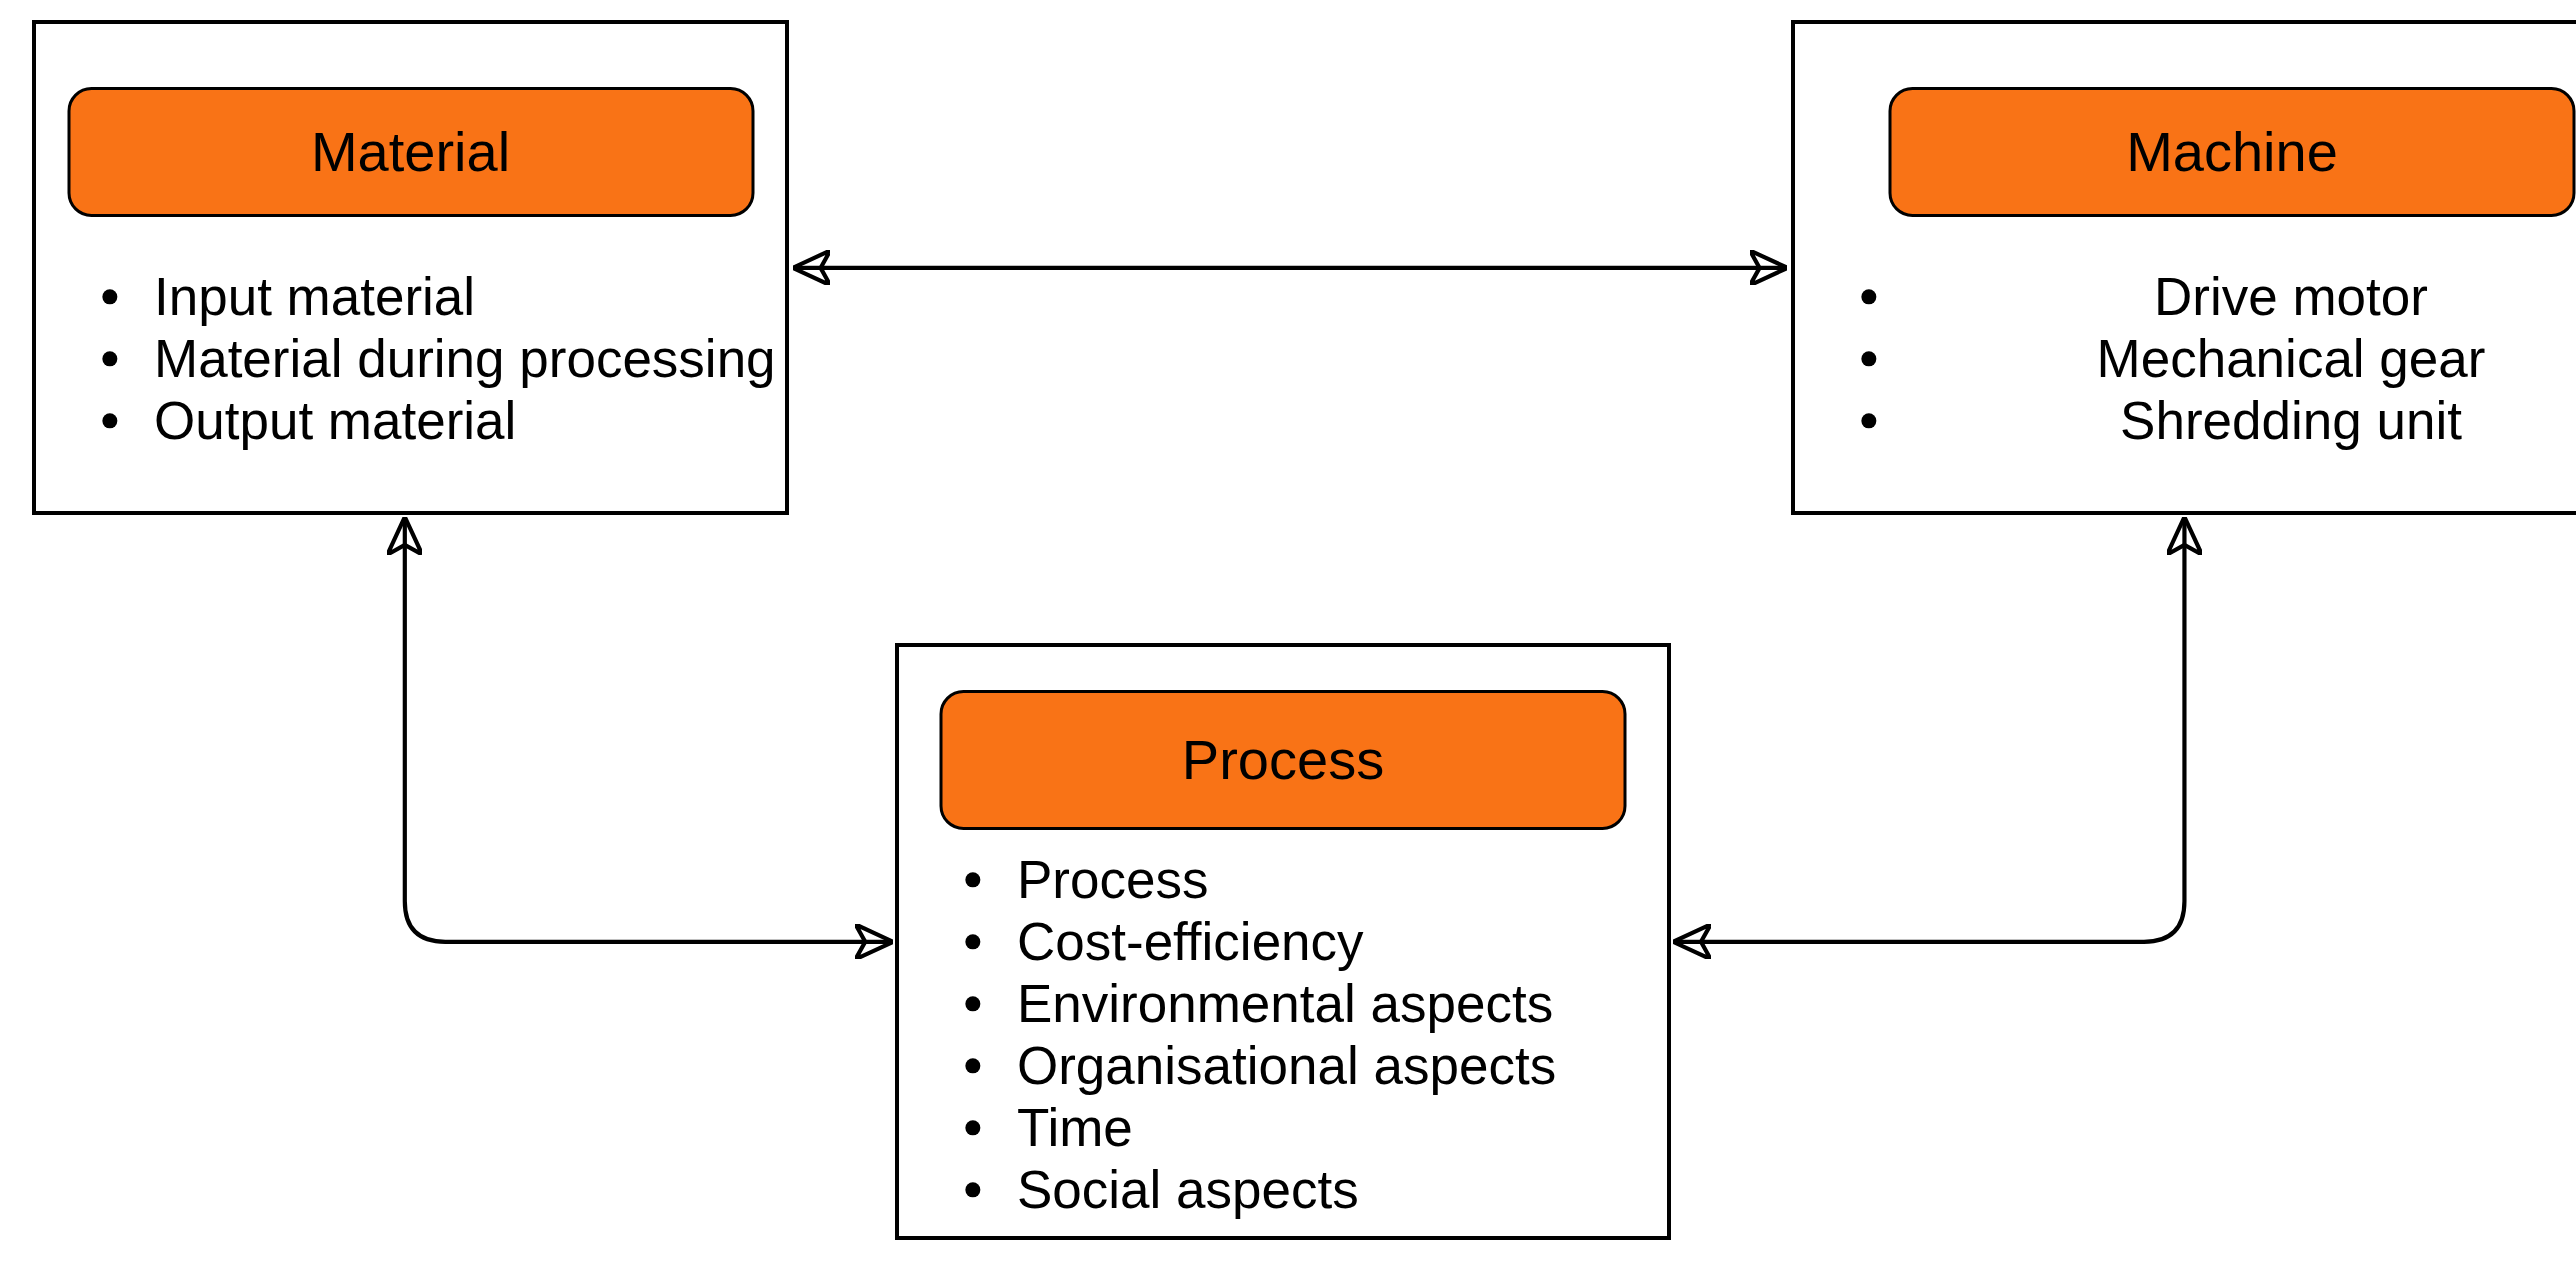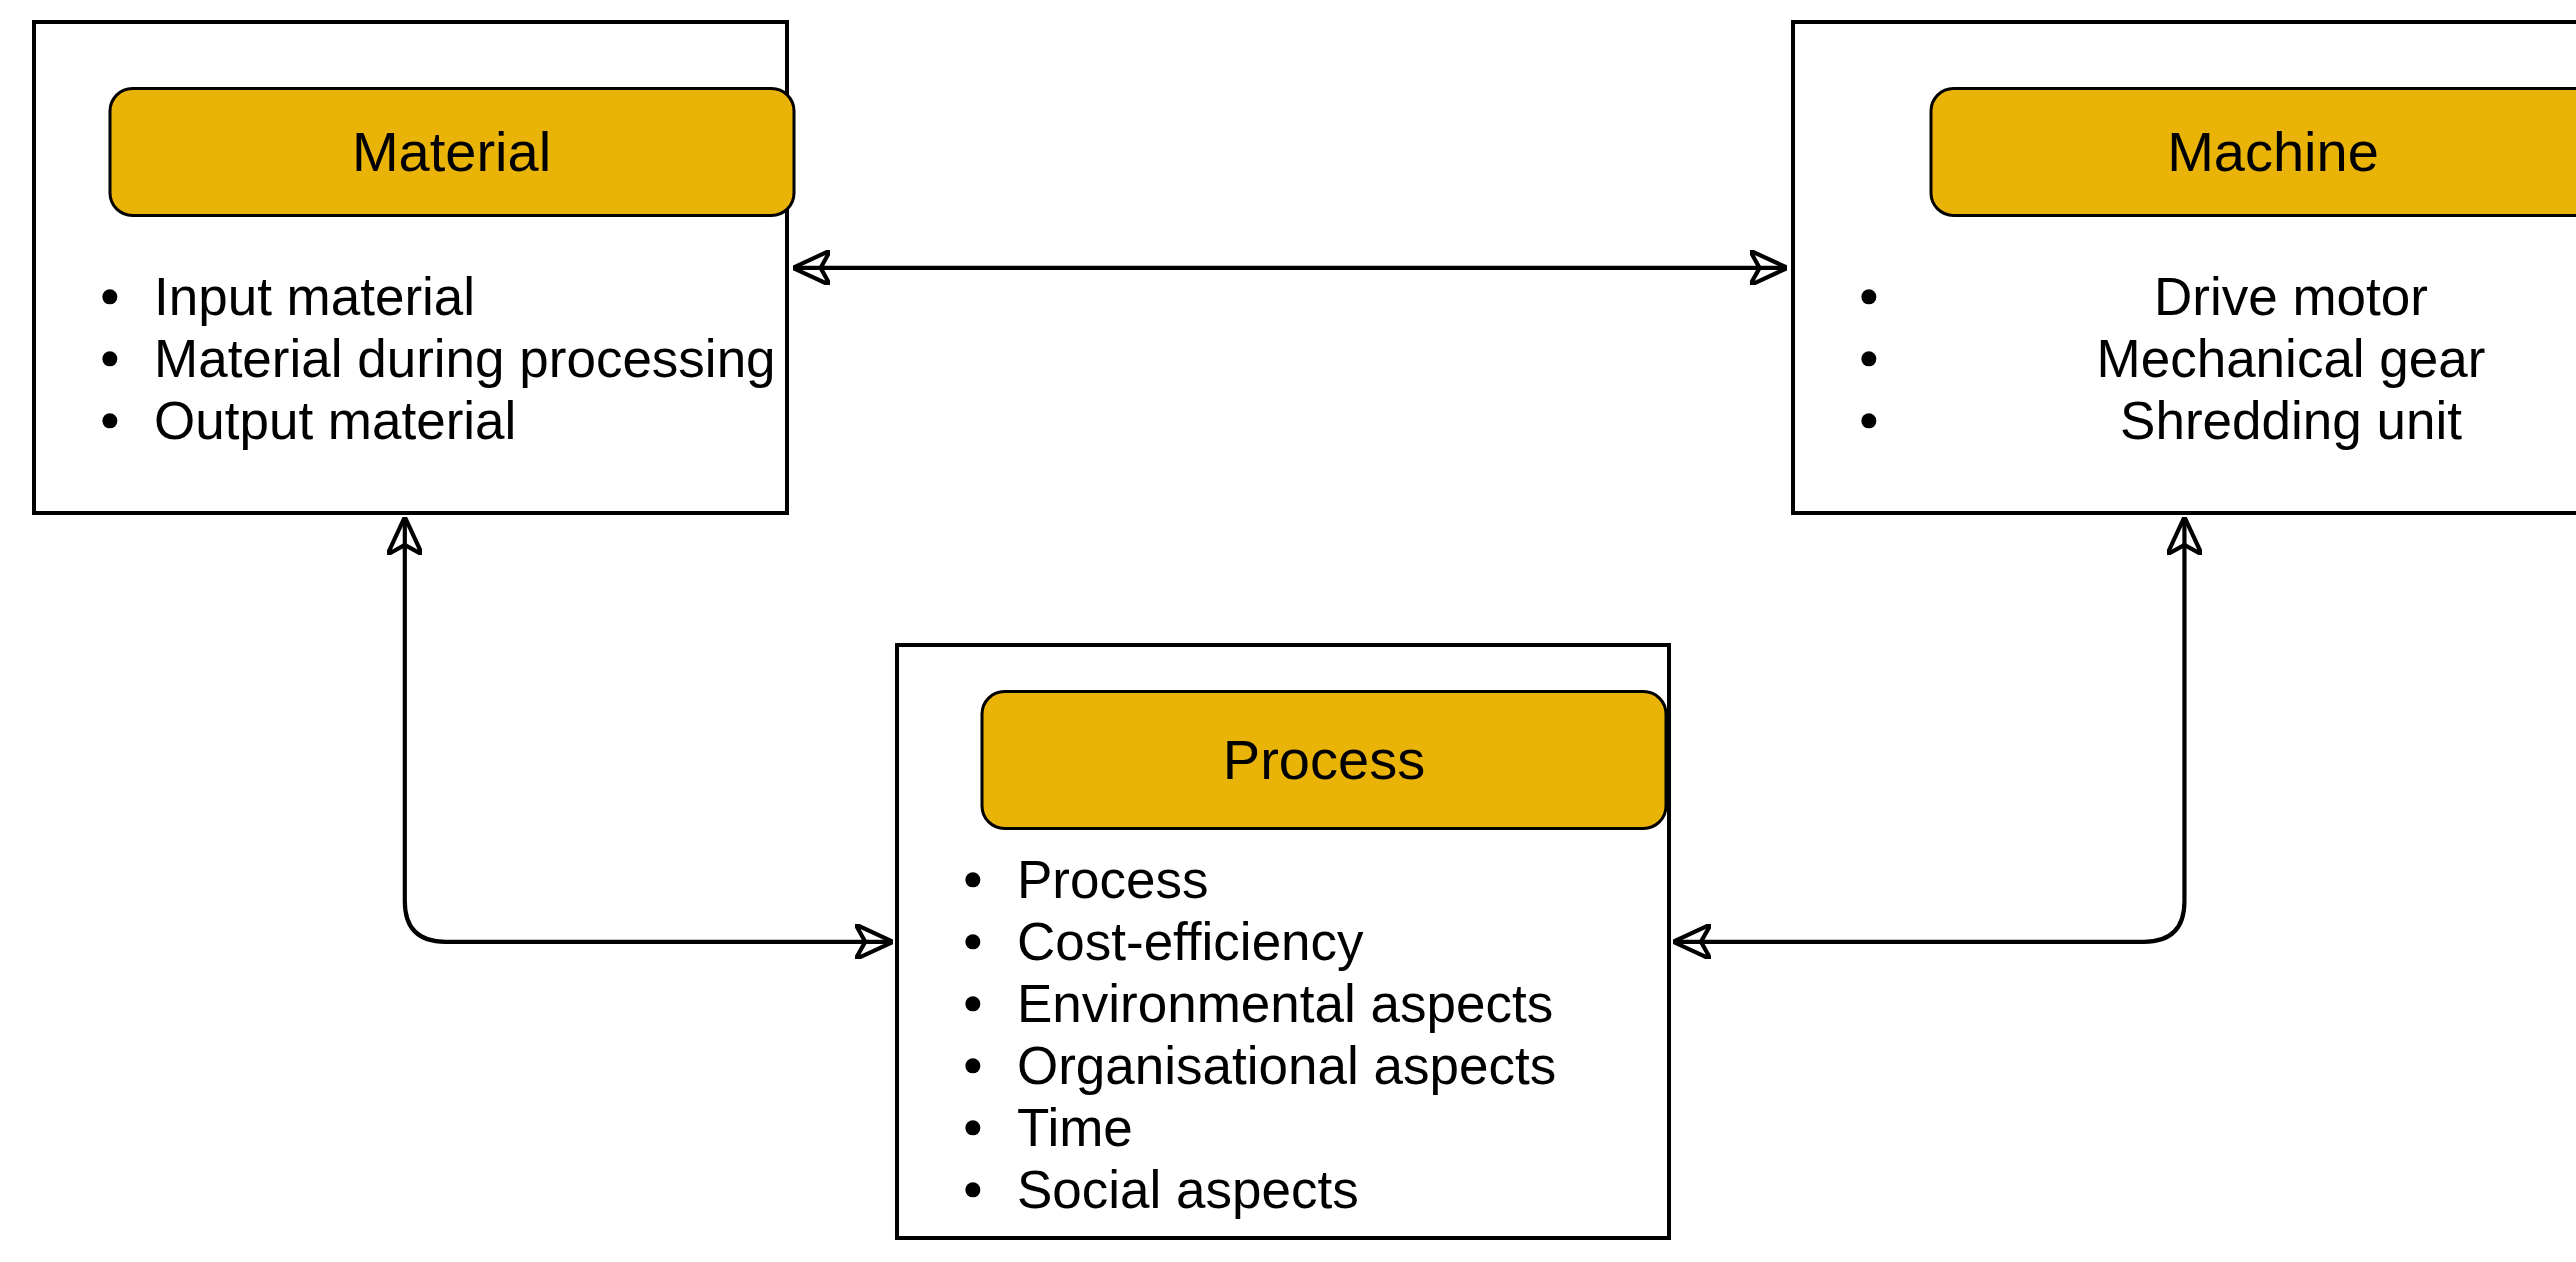--- a/index.html
+++ b/index.html
@@ -32,22 +32,21 @@
     transform: translateX(-50%);
     border: 3.5px solid #000000;
     border-radius: 24px;
     box-sizing: border-box;
     display: flex;
     align-items: center;
     justify-content: center;
     font-size: 56px;
     line-height: 1;
     white-space: nowrap;
-    background: #eab308;
-    margin-left: 41px;
+    background: #f97316;
   }
   .node-material .title-plaque { top: 63px; width: 687px; height: 130px; }
   .node-machine  .title-plaque { top: 63px; width: 687px; height: 130px; }
   .node-process  .title-plaque { top: 43px; width: 687px; height: 140px; }
 
   ul.bullets {
     position: absolute;
     left: 0;
     right: 0;
     margin: 0;

